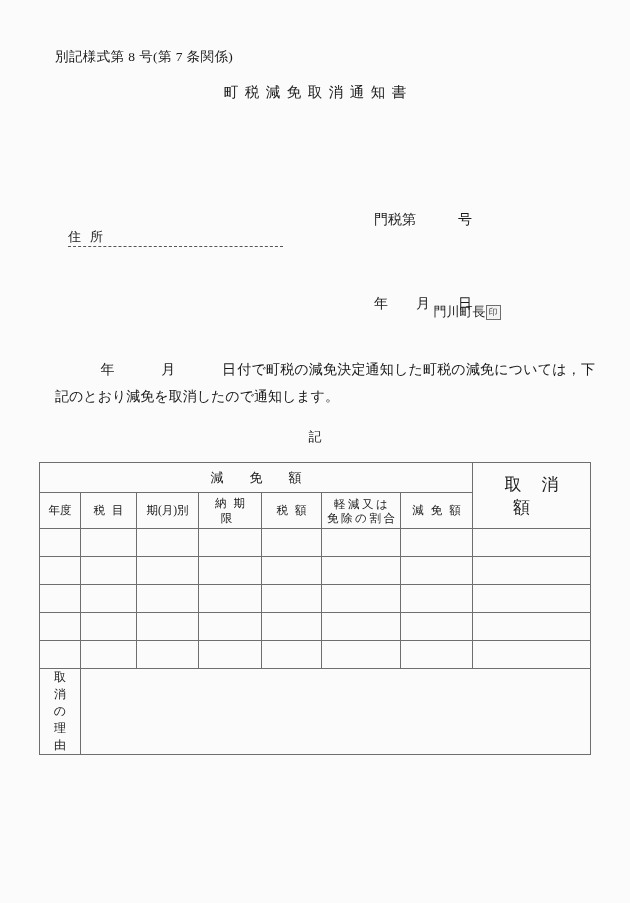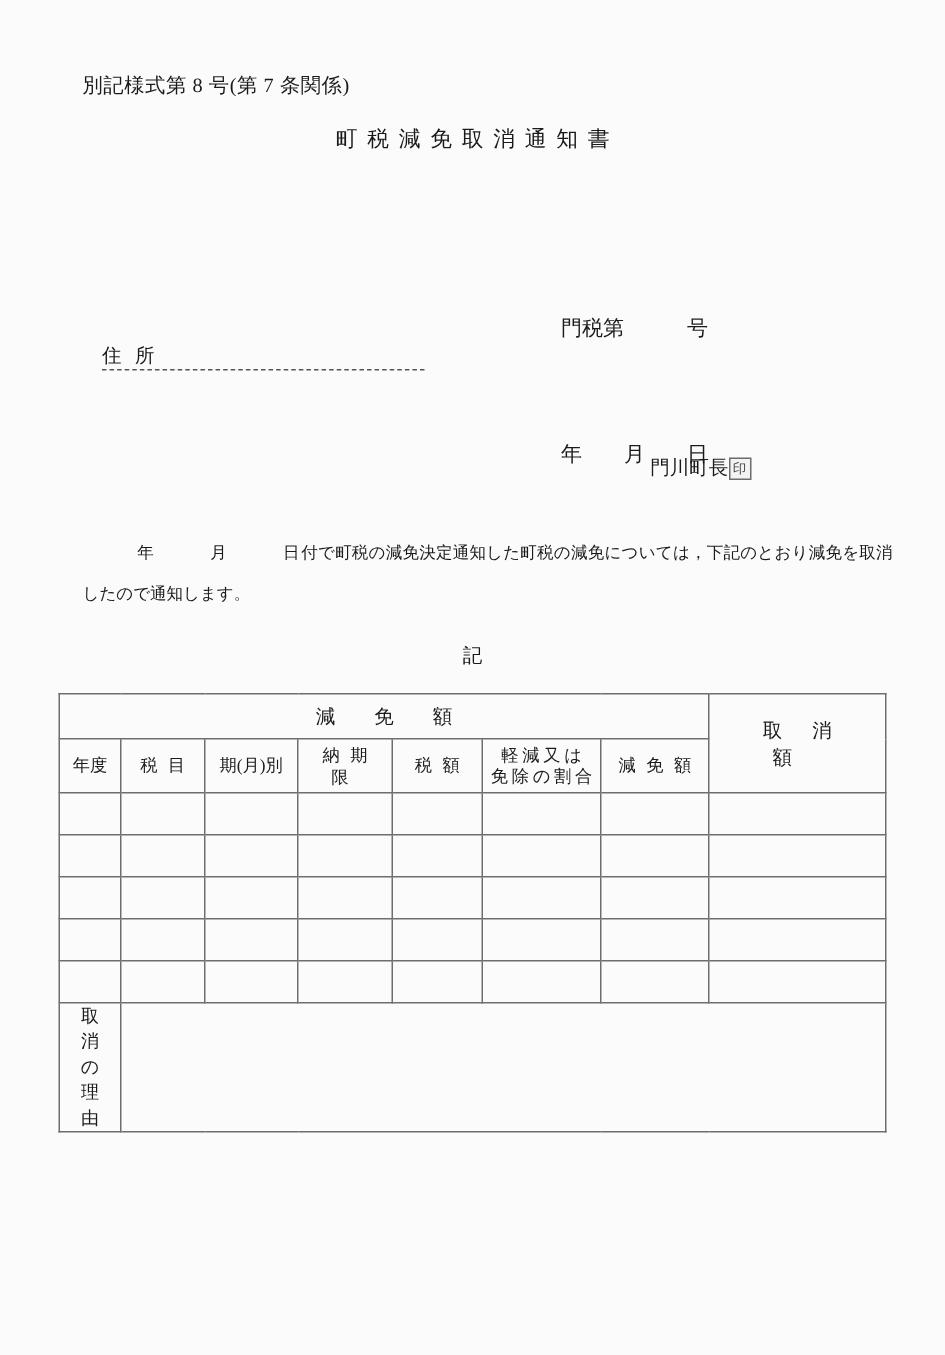--- a/index.html
+++ b/index.html
@@ -104,21 +104,21 @@
     color: #4a4a4a;
     background: #f3f3f3;
   }
 
   
   .body-para {
     position: absolute;
     left: 55px;
     top: 356px;
     width: 540px;
-    font-size: 11px;
+    font-size: 14px;
     line-height: 27px;
     text-align: justify;
   }
   .body-para .blank-date {
     letter-spacing: 1px;
     white-space: pre;
   }
 
   
   .ki-mark {
@@ -152,21 +152,21 @@
     font-weight: normal;
     color: #1a1a1a;
   }
   .th-group {
     height: 29px;
     font-size: 13px;
     letter-spacing: 26px;
     text-indent: 26px;
   }
   .th-cancel {
-    font-size: 13px;
+    font-size: 17px;
     letter-spacing: 20px;
     text-indent: 20px;
     width: 118px;
   }
   .th-sub { height: 36px; }
   .sp2 { letter-spacing: 7px; text-indent: 7px; }
   .two-line {
     line-height: 14px;
     letter-spacing: 2.5px;
     text-indent: 2.5px;

